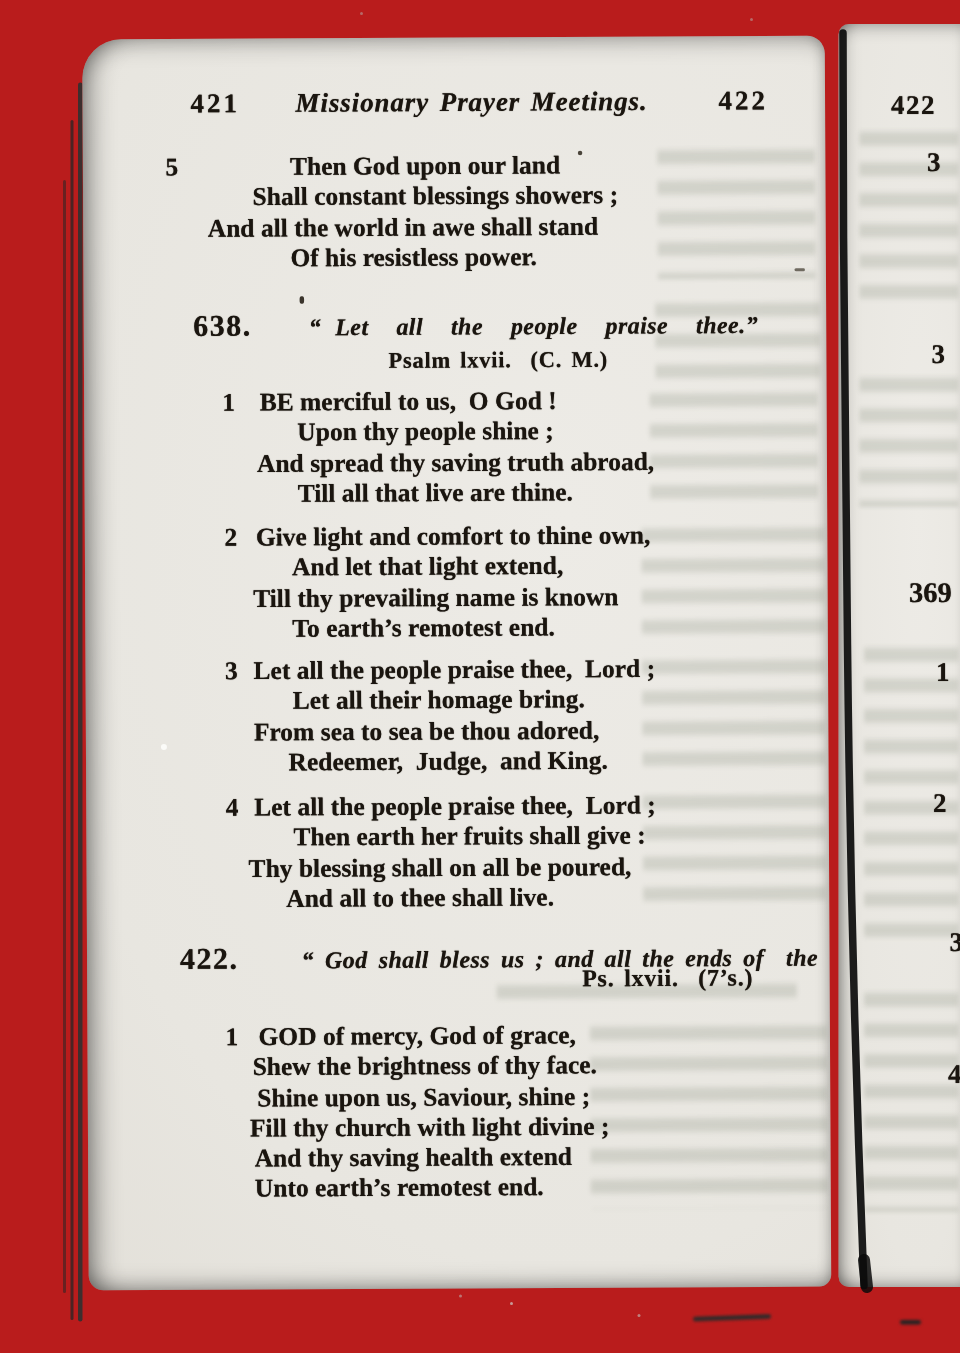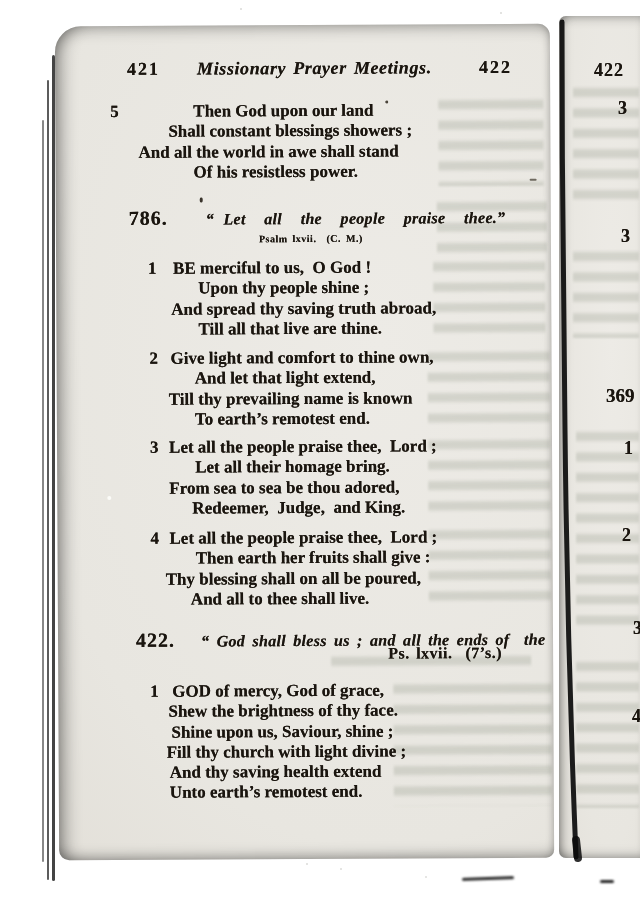--- a/index.html
+++ b/index.html
@@ -1,20 +1,20 @@
 <!DOCTYPE html>
 <html><head>
 <meta charset="utf-8">
 <style>
   html,body{margin:0;padding:0;}
   body{
     width:640px;height:902px;overflow:hidden;background:#060606;
     font-family:"Liberation Serif","DejaVu Serif",serif;
   }
-  #stage{position:relative;width:640px;height:902px;background:#ffffff;}
+  #stage{position:relative;width:640px;height:902px;background:#b91c1c;}
 
   
   .page{
     position:absolute;
     background:radial-gradient(130% 110% at 65% 38%, #edebe6 0%, #e8e6e0 55%, #ddd9d1 100%);
     color:#1a150f;
   }
   #page-left{
     left:57px;top:25px;width:495px;height:834px;
     border-radius:26px 12px 8px 10px;
@@ -48,21 +48,21 @@
   #header-title{position:absolute;left:142px;font-size:18px;font-style:italic;letter-spacing:0.6px;word-spacing:2px;}
 
   
   .verse{position:absolute;left:0;width:480px;}
   .vnum{position:absolute;top:0;font-size:17px;}
   .vline{font-size:17px;line-height:20.3px;height:20.3px;}
 
   
   .hymn-num{position:absolute;font-size:20px;letter-spacing:1px;}
   .hymn-quote{position:absolute;font-size:16px;font-style:italic;word-spacing:5px;letter-spacing:0.3px;}
-  .hymn-ref{position:absolute;font-size:10px;letter-spacing:0.5px;word-spacing:2px;}
+  .hymn-ref{position:absolute;font-size:15px;letter-spacing:0.5px;word-spacing:2px;}
 
   
   .margin-label{position:absolute;font-size:18px;}
 
   
   .ghost{
     position:absolute;opacity:0.30;filter:blur(1.3px);pointer-events:none;
     background:repeating-linear-gradient(180deg,
       rgba(104,114,94,0) 0px, rgba(104,114,94,0) 4px,
       rgba(104,114,94,0.62) 8px, rgba(104,114,94,0.62) 13px,
@@ -105,21 +105,21 @@
     </div>
 
     <div class="verse" style="top:76px">
       <span class="vnum ink" style="left:55px">5</span>
       <div class="vline ink pre" style="margin-left:138px">Then God upon our land</div>
       <div class="vline ink pre" style="margin-left:113px">Shall constant blessings showers ;</div>
       <div class="vline ink pre" style="margin-left:83px">And all the world in awe shall stand</div>
       <div class="vline ink pre" style="margin-left:138px">Of his resistless power.</div>
     </div>
 
-    <span class="hymn-num ink" style="left:73px;top:181px">786.</span>
+    <span class="hymn-num ink" style="left:73px;top:181px">638.</span>
     <span class="hymn-quote ink pre" style="left:150px;top:185px">“ Let  all  the  people  praise  thee.”</span>
     <span class="hymn-ref ink pre" style="left:203px;top:208px">Psalm lxvii.  (C. M.)</span>
 
     <div class="verse" style="top:233px">
       <span class="vnum ink" style="left:92px">1</span>
       <div class="vline ink pre" style="margin-left:117px">BE merciful to us,  O God !</div>
       <div class="vline ink pre" style="margin-left:142px">Upon thy people shine ;</div>
       <div class="vline ink pre" style="margin-left:115px">And spread thy saving truth abroad,</div>
       <div class="vline ink pre" style="margin-left:142px">Till all that live are thine.</div>
     </div>
@@ -141,21 +141,21 @@
     </div>
 
     <div class="verse" style="top:503px">
       <span class="vnum ink" style="left:93px">4</span>
       <div class="vline ink pre" style="margin-left:112px">Let all the people praise thee,  Lord ;</div>
       <div class="vline ink pre" style="margin-left:138px">Then earth her fruits shall give :</div>
       <div class="vline ink pre" style="margin-left:108px">Thy blessing shall on all be poured,</div>
       <div class="vline ink pre" style="margin-left:133px">And all to thee shall live.</div>
     </div>
 
-    <span class="hymn-num ink" style="left:78px;top:603px">422.</span>
+    <span class="hymn-num ink" style="left:62px;top:603px">422.</span>
     <span class="hymn-quote ink pre" style="left:143px;top:607px;word-spacing:3px">“ God shall bless us ; and all the ends of  the</span>
     <span class="hymn-ref ink pre" style="left:330px;top:620px;font-size:16px">Ps. lxvii.  (7’s.)</span>
 
     <div class="verse" style="top:656px">
       <span class="vnum ink" style="left:92px">1</span>
       <div class="vline ink pre" style="margin-left:114px">GOD of mercy, God of grace,</div>
       <div class="vline ink pre" style="margin-left:110px">Shew the brightness of thy face.</div>
       <div class="vline ink pre" style="margin-left:113px">Shine upon us, Saviour, shine ;</div>
       <div class="vline ink pre" style="margin-left:108px">Fill thy church with light divine ;</div>
       <div class="vline ink pre" style="margin-left:111px">And thy saving health extend</div>

